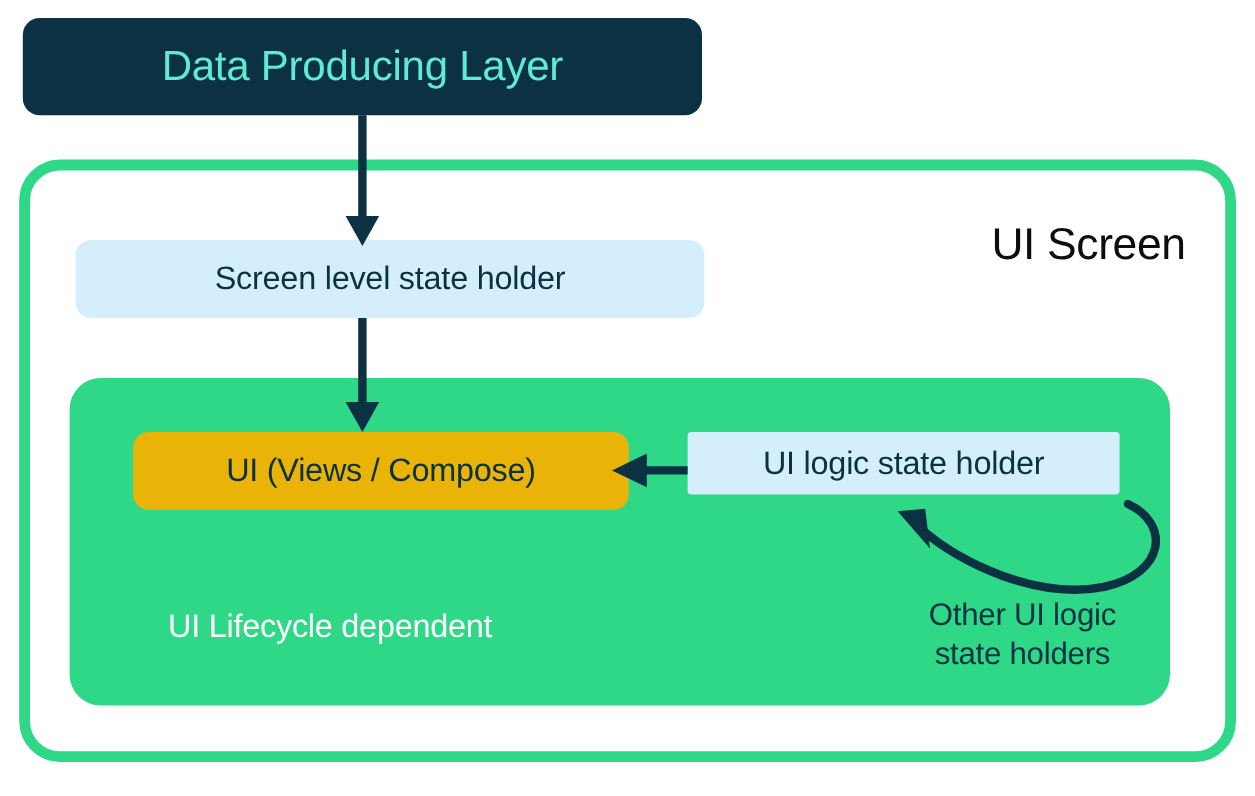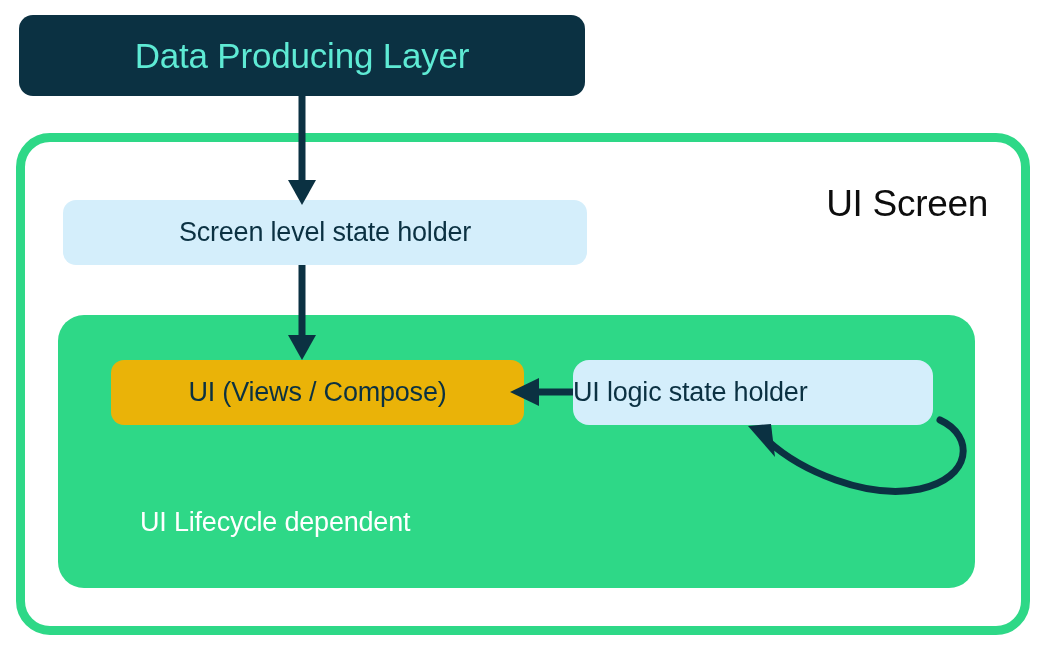--- a/index.html
+++ b/index.html
@@ -121,25 +121,26 @@
     letter-spacing: -0.2px;
     white-space: nowrap;
   }
 
   
   .ui-logic-box {
     position: absolute;
     left: 573px;
     top: 360px;
     width: 360px;
-    height: 65px;
+    height: 52px;
     background: #d4eefb;
-    border-radius: 16px;
-    display: flex;
-    align-items: center;
+    border-radius: 3px;
+    display: flex;
+    align-items: center;
+    justify-content: center;
   }
   .ui-logic-box .label {
     color: #0b3142;
     font-size: 27px;
     letter-spacing: -0.2px;
     white-space: nowrap;
   }
 
   
   .other-holders-caption {
@@ -184,20 +185,24 @@
   <div class="lifecycle-label">UI Lifecycle dependent</div>
 
   <div class="ui-views-box">
     <span class="label">UI (Views / Compose)</span>
   </div>
 
   <div class="ui-logic-box">
     <span class="label">UI logic state holder</span>
   </div>
 
+  <div class="other-holders-caption">
+    <div>Other UI logic</div>
+    <div>state holders</div>
+  </div>
 
   <svg class="arrows-layer" viewBox="0 0 1046 663">
 
     <g>
       <line x1="302" y1="96" x2="302" y2="182" stroke="#0b3142" stroke-width="7"></line>
       <polygon points="288,180 316,180 302,205" fill="#0b3142"></polygon>
     </g>
 
     <g>
       <line x1="302" y1="265" x2="302" y2="337" stroke="#0b3142" stroke-width="7"></line>

